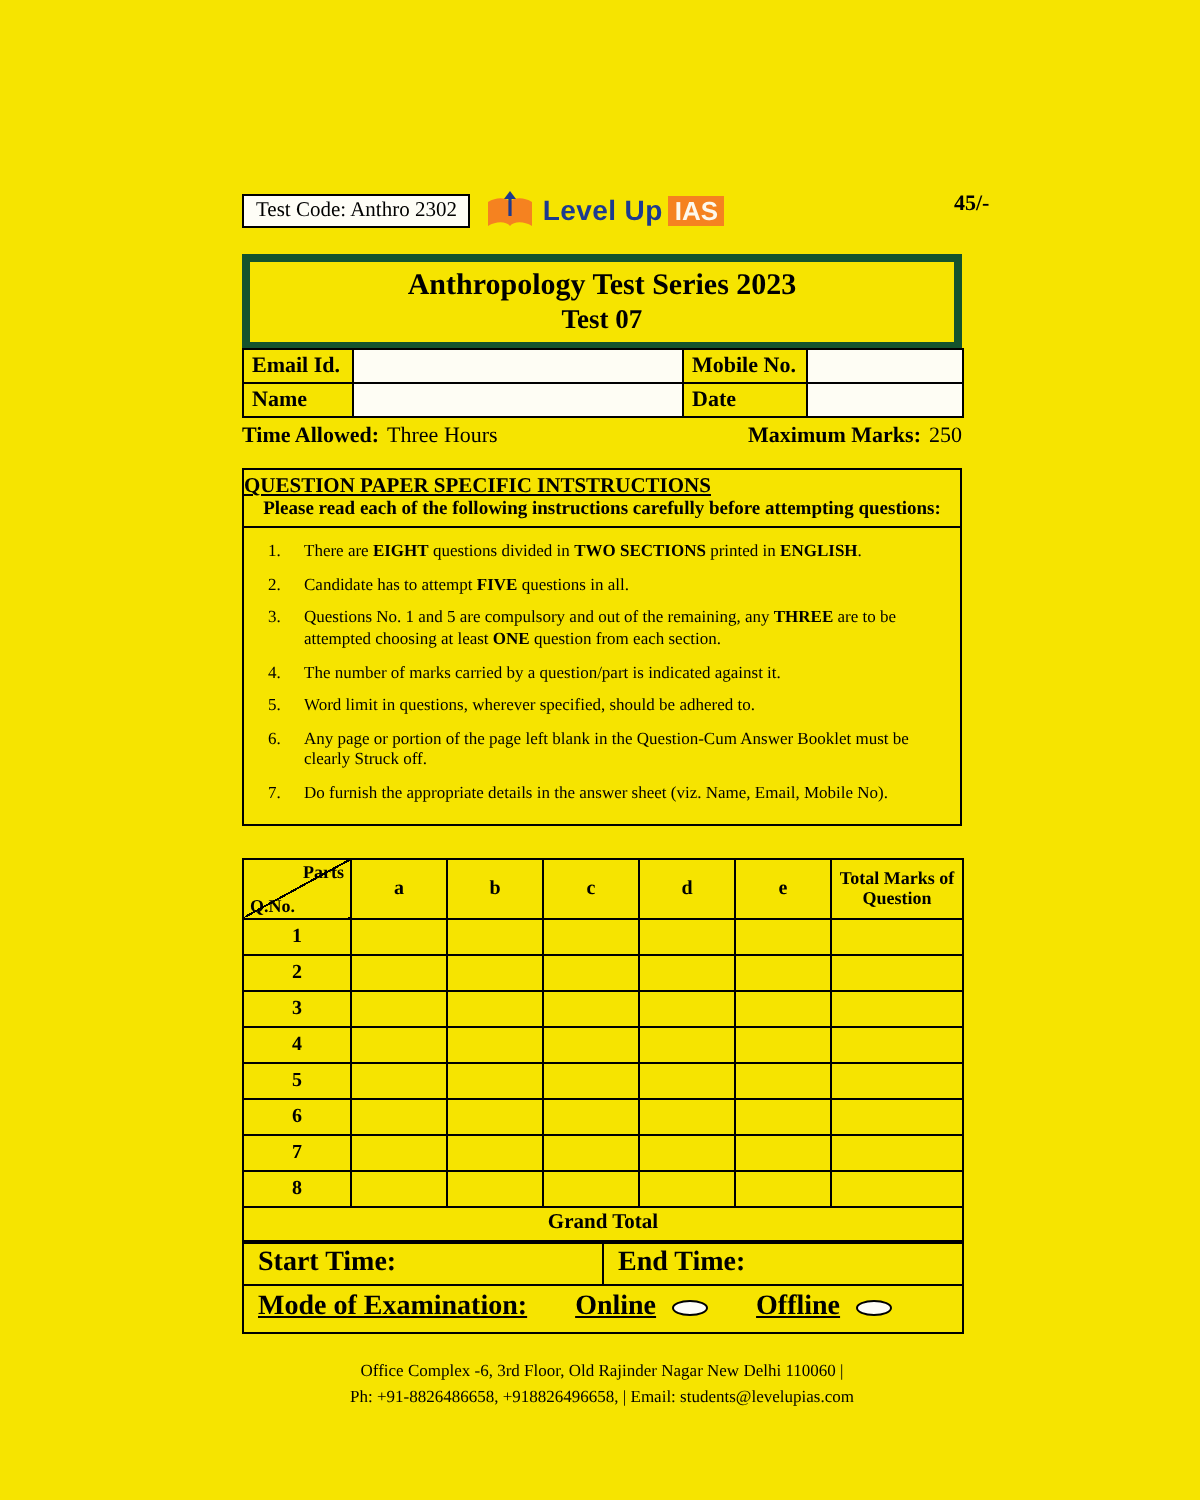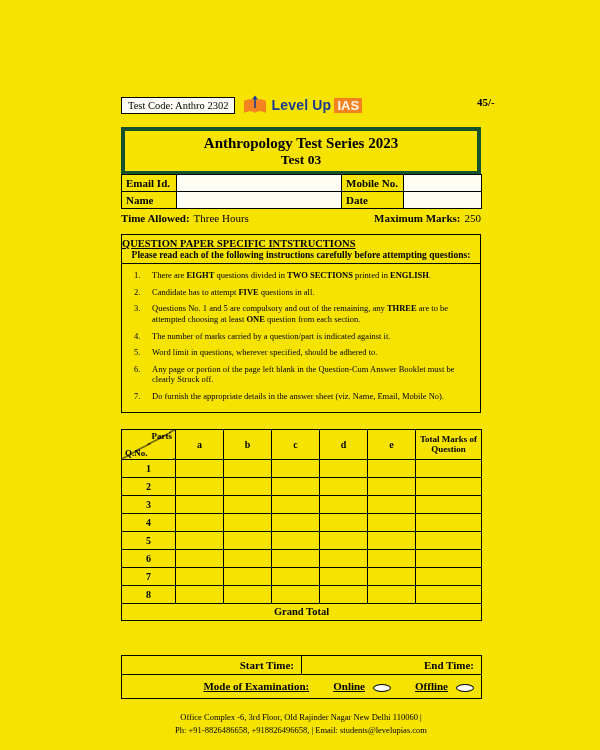--- a/index.html
+++ b/index.html
@@ -61,21 +61,21 @@
       #000 calc(50% + 0.5px), transparent calc(50% + 0.5px));
   }
   .corner-top { position: absolute; top: 1px; right: 3px; font-weight: bold; font-size: 9px; }
   .corner-bottom { position: absolute; bottom: 1px; left: 3px; font-weight: bold; font-size: 9px; }
   .part-col-header { font-weight: bold; font-size: 10px; }
   .total-header { font-weight: bold; font-size: 9px; line-height: 1.15; padding: 1px 2px; }
   .marks-table tbody td { height: 18px; }
   .marks-table td.qno { font-weight: bold; font-size: 10px; }
   .grand-total-cell { font-weight: bold; font-size: 10.5px; height: 17px; }
 
-  .admin-table { margin-top: 34px; font-size: 11px; text-align: right; }
+  .admin-table { margin-top: 0; font-size: 14px; }
   .admin-table td { padding: 2px 7px; vertical-align: middle; }
   .admin-row-1 td { height: 19px; }
   .admin-row-2 td { height: 24px; text-decoration: underline; }
   .admin-row-3 td { height: 27px; }
   .admin-label { font-weight: bold; }
   .mode-option { margin-left: 24px; font-weight: bold; white-space: nowrap; }
   .oval {
     display: inline-block; width: 18px; height: 8px;
     background: #fefdf4; border: 1px solid #000; border-radius: 50%;
     margin-left: 8px; vertical-align: middle;
@@ -102,21 +102,21 @@
         <path d="M13 0.5 L16 4.5 L10 4.5 Z" fill="#1d3a8f"></path>
       </svg>
       <span class="logo-level">Level Up</span>
       <span class="logo-ias">IAS</span>
     </div>
     <div class="header-spacer"></div>
   </div>
 
   <div class="title-box">
     <div class="title-line1">Anthropology Test Series 2023</div>
-    <div class="title-line2">Test 03</div>
+    <div class="title-line2">Test 07</div>
   </div>
 
   <table class="cand-table">
     <colgroup>
         <col style="width:55px">
         <col style="width:165px">
         <col style="width:62px">
         <col style="width:78px">
       </colgroup>
     <tbody>

